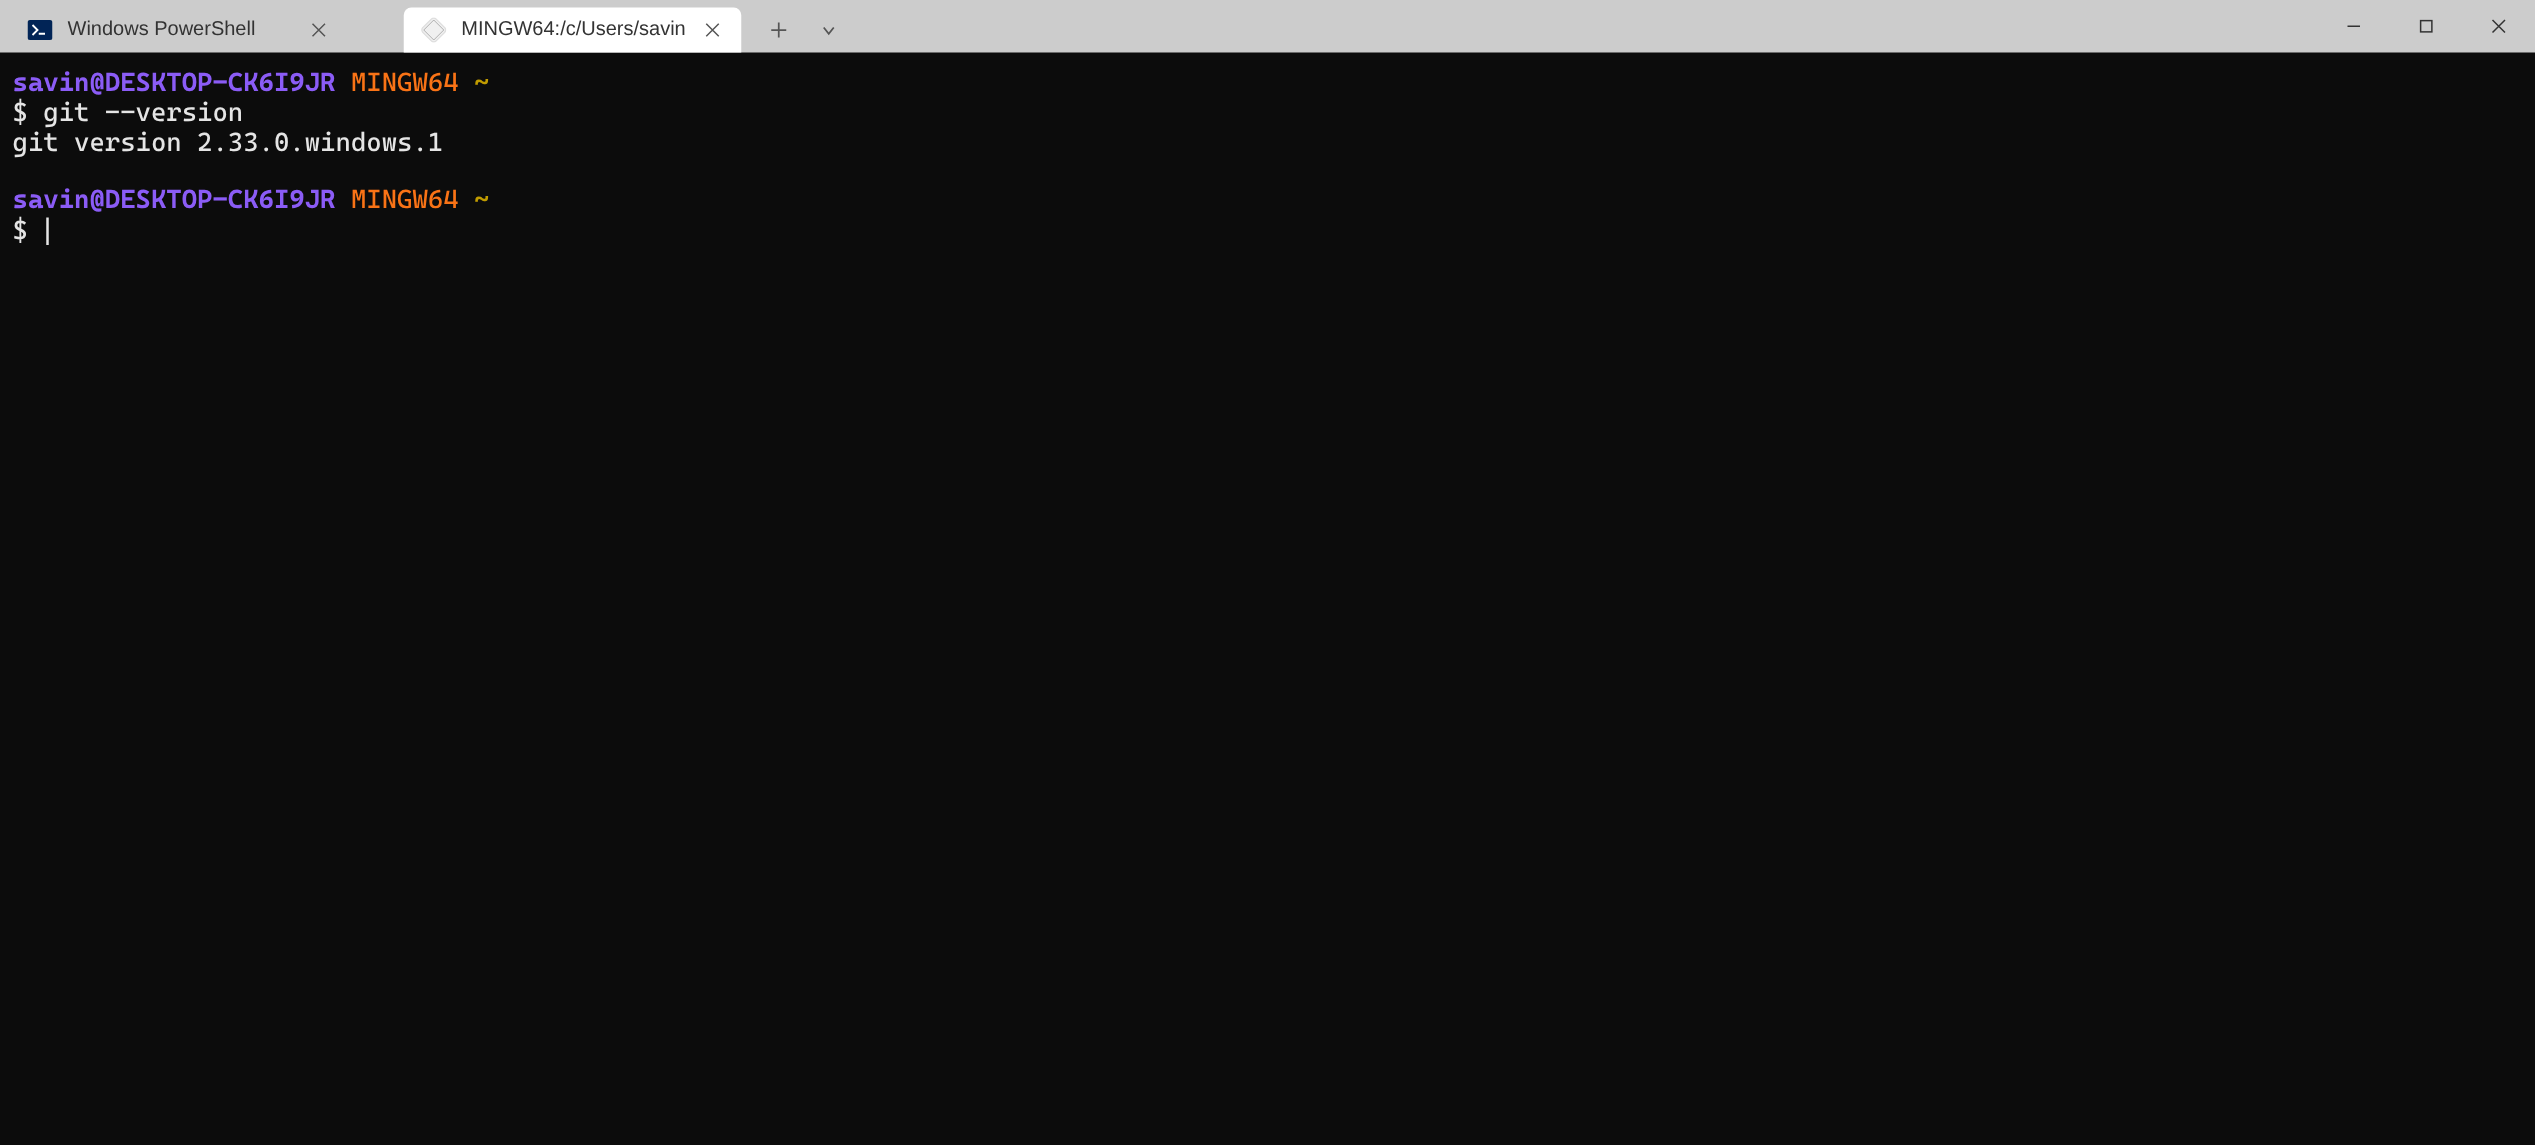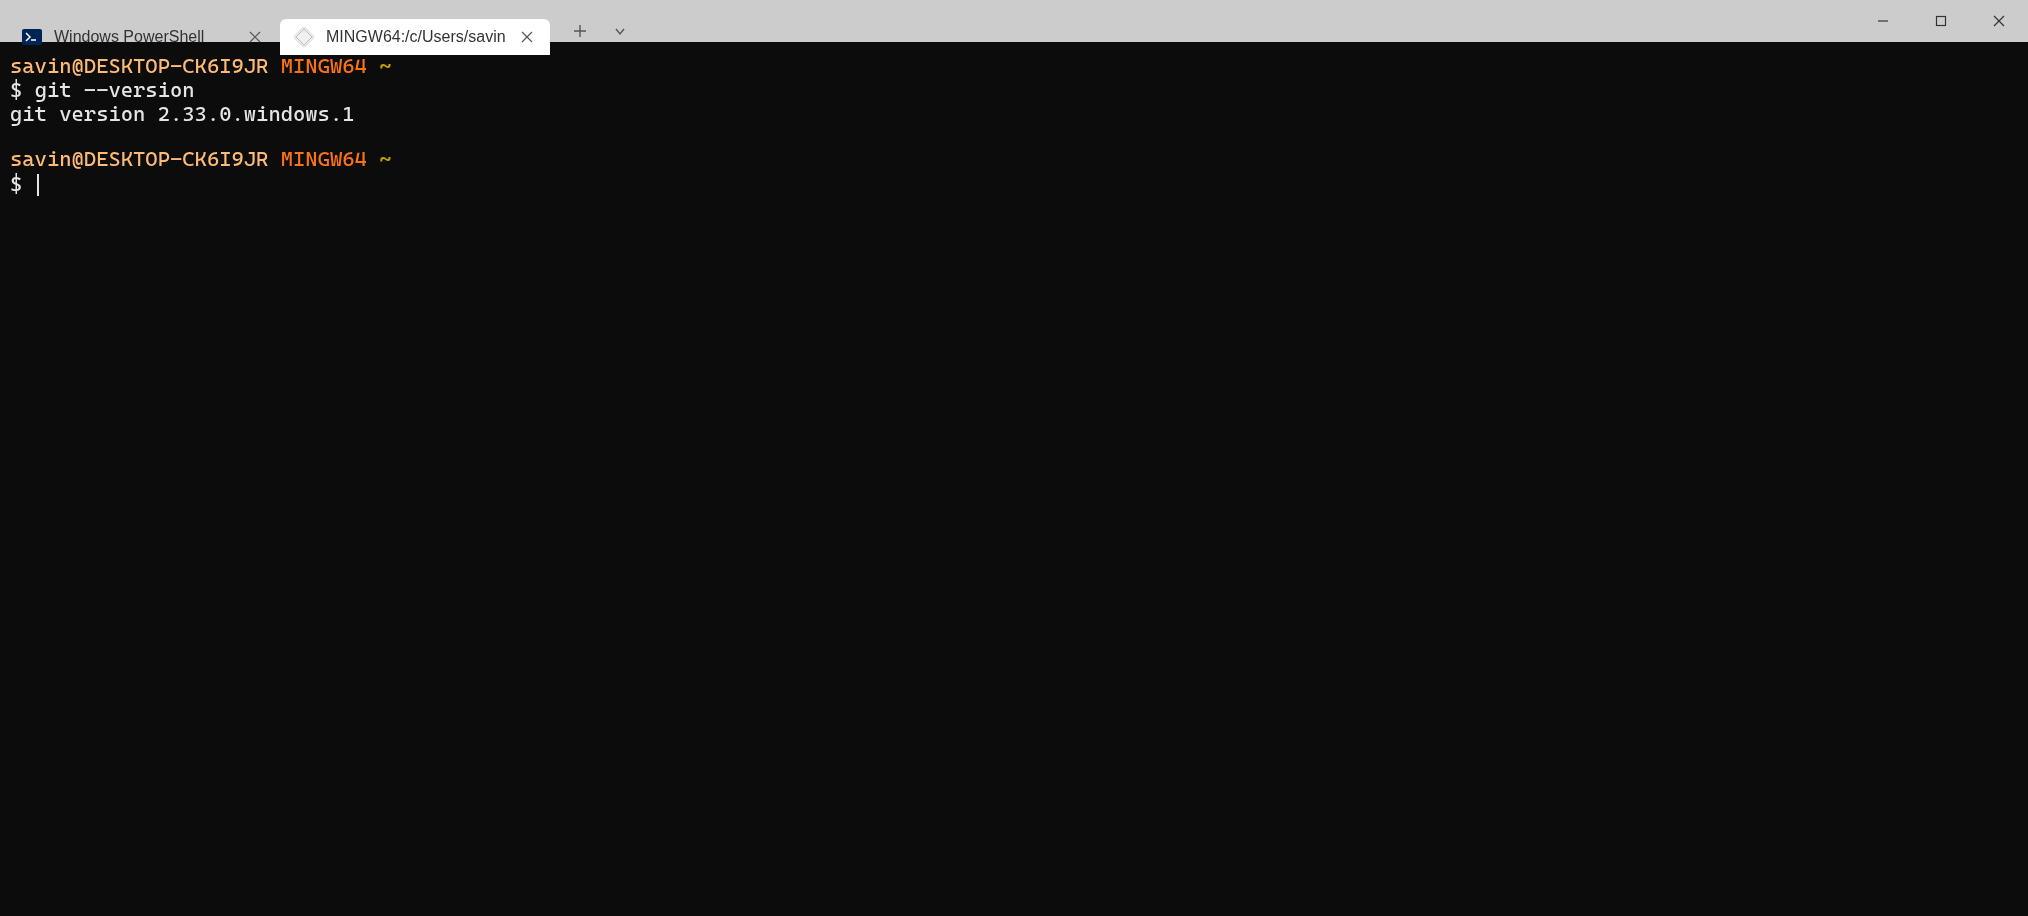--- a/index.html
+++ b/index.html
@@ -20,41 +20,42 @@
       height: 42px;
       background: #cccccc;
       display: flex;
       align-items: stretch;
       justify-content: space-between;
     }
     .tabs-area {
       display: flex;
       align-items: stretch;
       padding-left: 8px;
-      padding-top: 19px;
+      padding-top: 6px;
       justify-content: flex-end;
     }
     .tab {
       display: flex;
       align-items: center;
       padding: 0 14px;
       min-width: 270px;
       height: 36px;
       border-radius: 6px 6px 0 0;
       font-size: 16px;
       color: #333;
       cursor: pointer;
       position: relative;
       margin-right: 2px;
     }
     .tab.inactive {
       background: transparent;
     }
     .tab.active {
       background: #ffffff;
+      margin-left: 43px;
     }
     .tab-icon {
       width: 20px;
       height: 20px;
       margin-right: 12px;
       display: flex;
       align-items: center;
       justify-content: center;
       flex-shrink: 0;
     }
@@ -106,21 +107,21 @@
       background: #0c0c0c;
       color: #cccccc;
       font-family: 'Consolas', 'Cascadia Mono', monospace;
       font-size: 21px;
       line-height: 1.15;
       padding: 12px 10px;
       white-space: pre;
       overflow: hidden;
       font-weight: 500;
     }
-    .t-green { color: #fdba74; }
+    .t-green { color: #8b5cf6; font-weight: bold; }
     .t-magenta { color: #f97316; }
     .t-yellow { color: #c19c00; }
     .t-white { color: #e5e5e5; }
     .cursor {
       display: inline-block;
       width: 2px;
       height: 22px;
       background: #e5e5e5;
       vertical-align: text-bottom;
       margin-left: 2px;

